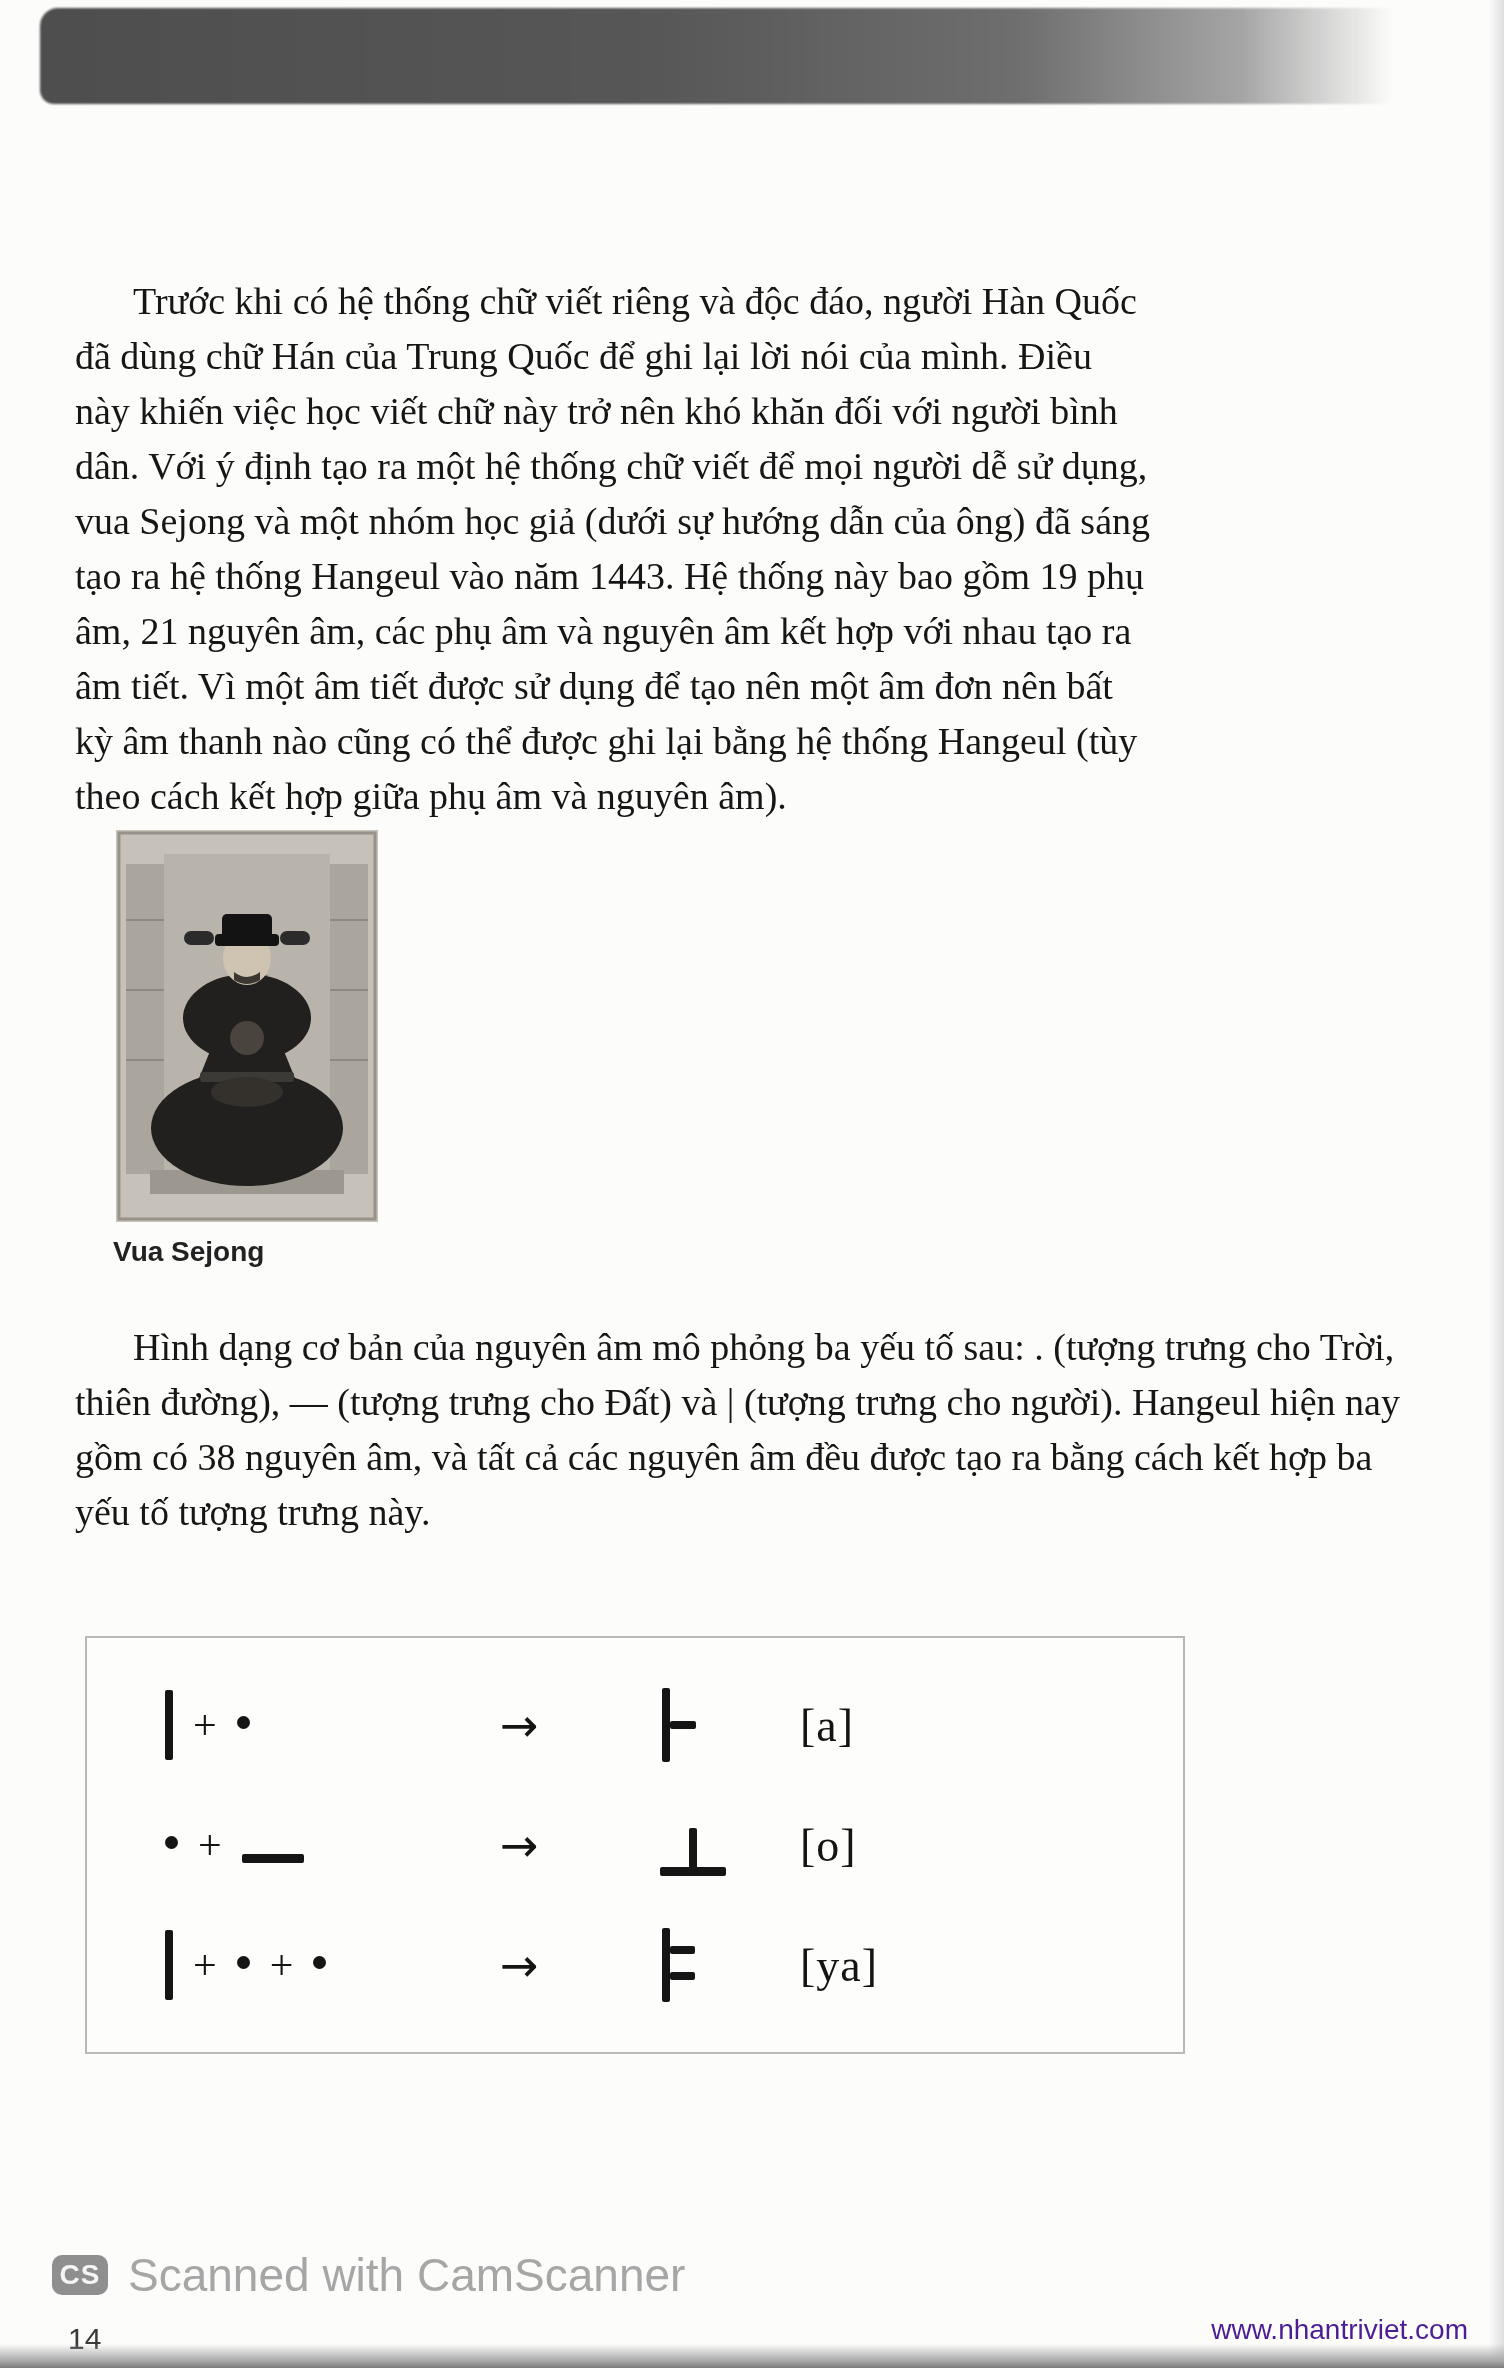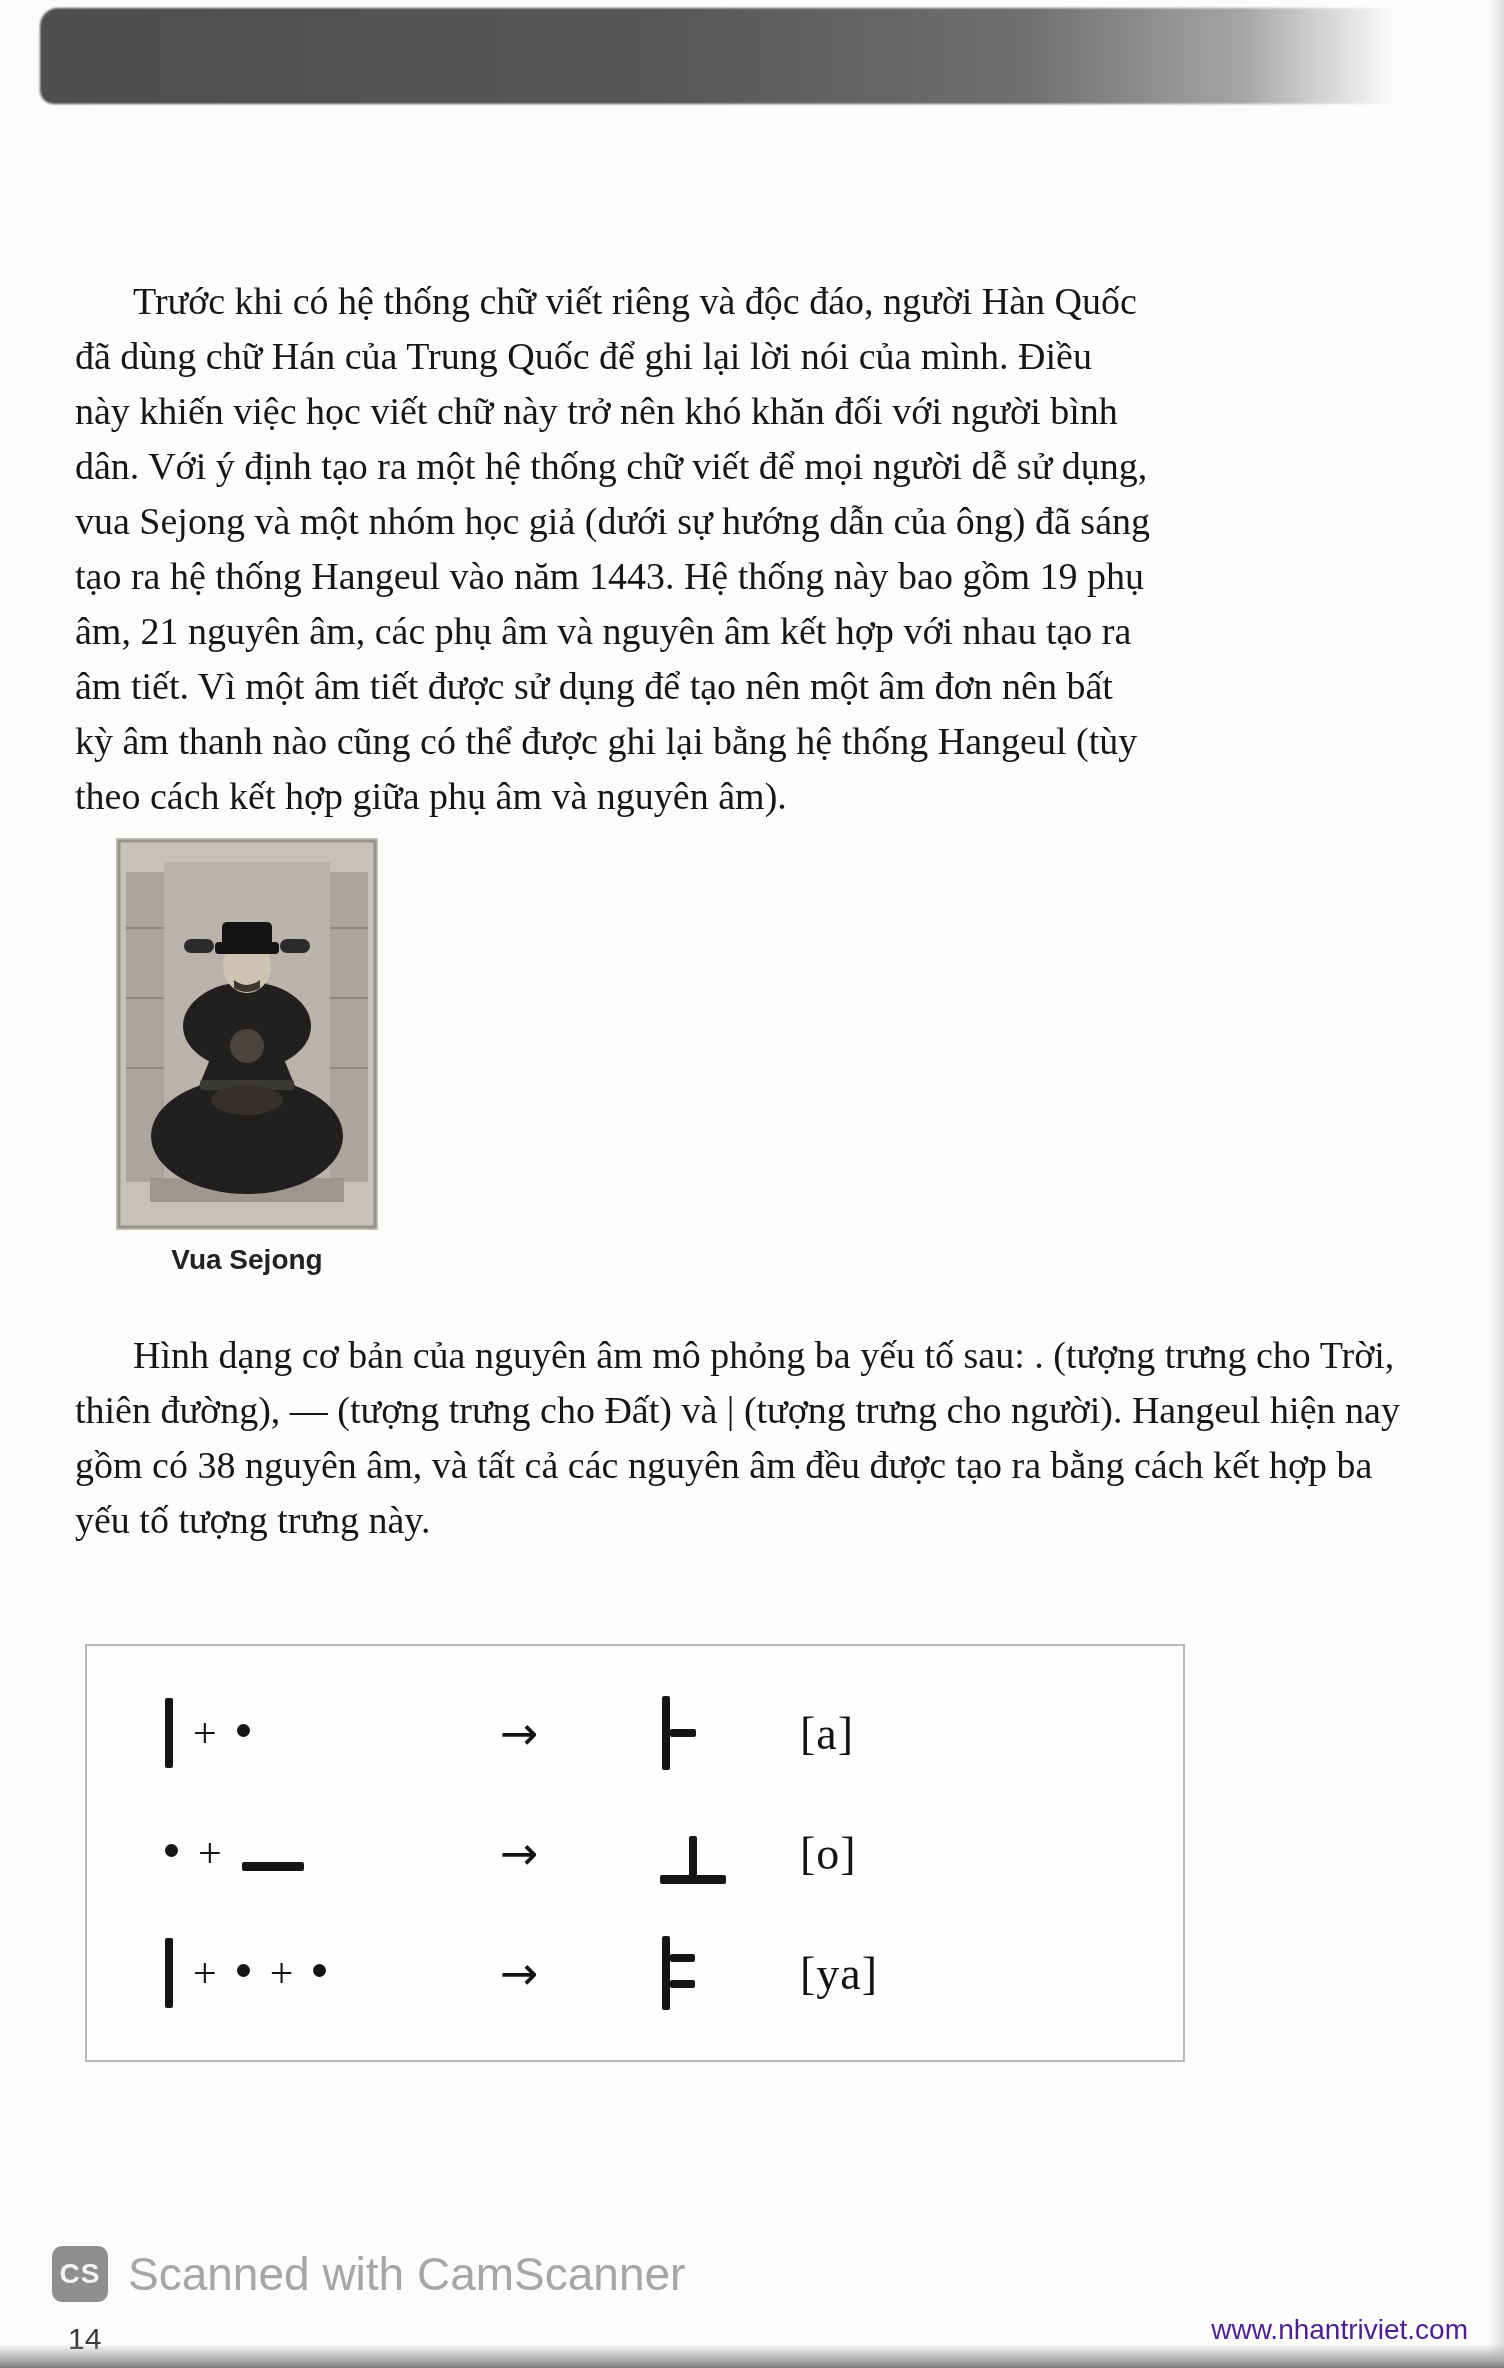--- a/index.html
+++ b/index.html
@@ -36,21 +36,21 @@
   .title .line1 { font-size:58px; line-height:1.15; letter-spacing:1px; }
   .title .line2 { font-size:70px; line-height:1.2; letter-spacing:1px; }
 
   .intro-section { display:flex; margin-top:96px;flex-direction:column; }
   .intro-text {
     width:1075px;
     font-size:38px; line-height:55px;
     text-indent:58px;
     color:#161616;
   }
-  .portrait-col { width:268px; margin-left:38px; margin-top:14px; text-align:center; flex:none; }
+  .portrait-col { width:268px; margin-left:38px; margin-top:6px; text-align:left; flex:none; }
   .portrait-frame { width:262px; height:392px; display:block; margin:0 auto; }
   .portrait-caption {
     margin-top:14px; font-family:"Liberation Sans","DejaVu Sans",sans-serif;
     font-weight:bold; font-size:28px; color:#222;
   }
 
   .section-heading { margin-top:112px; font-size:44px; font-weight:bold; color:#111; }
 
   .vowel-paragraph {
     margin-top:52px; width:1350px;
@@ -93,21 +93,21 @@
   .jamo-ya .stub1 { position:absolute; left:10px; top:18px; width:25px; height:8px; background:#151515; border-radius:2px; }
   .jamo-ya .stub2 { position:absolute; left:10px; top:44px; width:25px; height:8px; background:#151515; border-radius:2px; }
 
   
   .camscanner {
     position:absolute; left:52px; bottom:66px;
     display:flex; align-items:center;
     font-family:"Liberation Sans","DejaVu Sans",sans-serif;
   }
   .cs-icon {
-    width:56px; height:56px; border-radius:10px;
+    width:56px; height:40px; border-radius:10px;
     background:#8f8f8f; color:#f4f4f4;
     display:flex; align-items:center; justify-content:center;
     font-weight:bold; font-size:28px; letter-spacing:1px;
   }
   .cs-text { margin-left:20px; font-size:46px; color:#a6a6a6; font-weight:400; }
 
   .page-number {
     position:absolute; left:68px; bottom:12px;
     font-family:"Liberation Sans",sans-serif; font-size:30px; color:#3a3a3a;
   }

